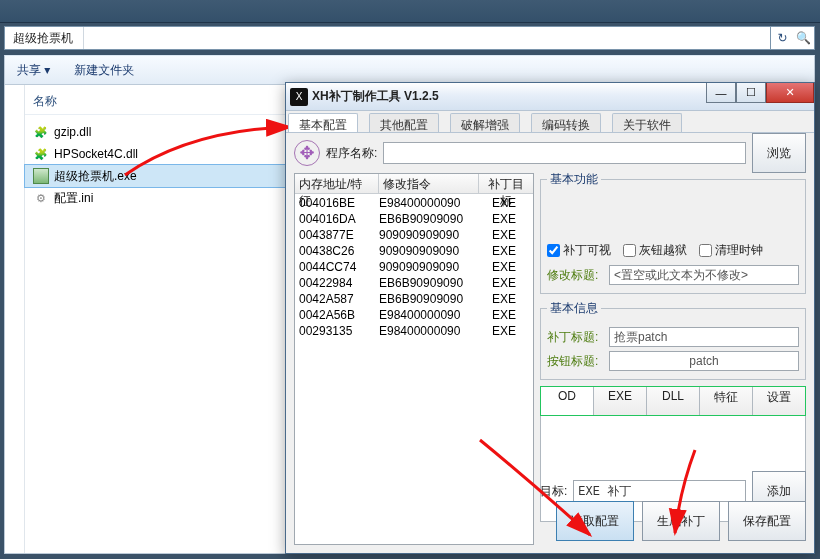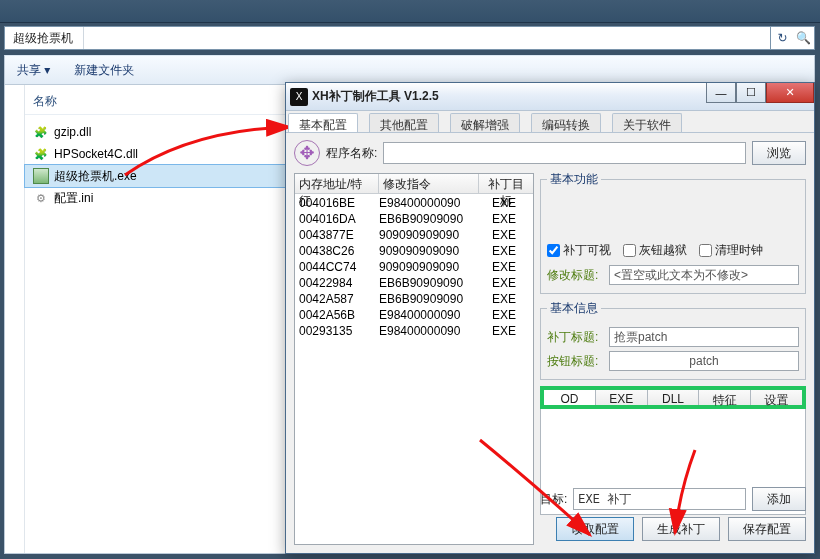--- a/index.html
+++ b/index.html
@@ -40,21 +40,21 @@
 .tab { padding: 3px 10px 2px; border: 1px solid #b6c4d3; border-bottom: none; background: #e9e9e9; color:#333; border-radius: 2px 2px 0 0; margin-right:-1px;}
 .tab.active { background: #fff; position:relative; z-index:1;}
 
 .tab-body { position: absolute; left: 2px; right: 2px; top: 52px; bottom: 2px; background: #f0f0f0; }
 
 
 .prog-row { position:absolute; left:6px; top:4px; right:6px; height:28px; display:flex; align-items:center; gap:6px;}
 .prog-icon { width:26px;height:26px;border:1px solid #a574b3;border-radius:50%;display:flex;align-items:center;justify-content:center;color:#a05cb8;font-size:18px;}
 .prog-label { color:#222; }
 .prog-input { flex:1; height:22px; border:1px solid #a0a8b0; padding:0 4px;background:#fff;}
-.btn { height:24px; padding:0 14px; border:1px solid #8a97a5; background:linear-gradient(#fdfdfd,#e3e8ed); border-radius:0; cursor:pointer;color:#222;}
+.btn { height:40px; padding:0 14px; border:1px solid #8a97a5; background:linear-gradient(#fdfdfd,#e3e8ed); border-radius:0; cursor:pointer;color:#222;}
 
 
 .data-table { position:absolute; left:6px; top:38px; width:240px; bottom:6px; border:1px solid #a0a8b0; background:#fff; }
 .dt-head { display:flex; height:20px; }
 .dt-head div { border-right:1px solid #c8cdd2; border-bottom:1px solid #c8cdd2; background:linear-gradient(#fcfcfc,#ececec); padding:2px 4px; color:#222;}
 .dt-head div:nth-child(1){width:84px;}
 .dt-head div:nth-child(2){width:100px;}
 .dt-head div:nth-child(3){flex:1;border-right:none;text-align:center;}
 .dt-body { font-family: Consolas, "Courier New", monospace; font-size:12px; padding:2px 0;}
 .dt-row { display:flex; height:16px; }
@@ -67,21 +67,21 @@
 fieldset { border:1px solid #b8c0c8; padding:6px 6px 8px; margin-bottom:6px; }
 legend { color:#1a3a6e; padding:0 3px;}
 .chk-row { display:flex; gap:12px; align-items:center; margin-bottom:6px;}
 .chk-row label { display:flex;align-items:center;gap:3px;color:#222;margin-top:48px;}
 .chk-row input[type=checkbox]{width:13px;height:13px;}
 .field-row { display:flex; align-items:center; gap:4px; margin-top:4px;}
 .field-row .lbl { color:#4d7c0f; width:58px;}
 .field-row input[type=text]{ flex:1; height:20px; border:1px solid #a0a8b0;padding:0 4px;background:#fff;color:#555;}
 .field-row input.center { text-align:center; }
 
-.mini-tabs { display:flex; border:4px solid #22c55e; background:#b91c1c; height:23px;}
+.mini-tabs { display:flex; border:1px solid #22c55e; background:#b91c1c; height:30px;}
 .mini-tabs div { flex:1; text-align:center; border-right:1px solid #b0b8c0; padding-top:2px; color:#222;background:linear-gradient(#fafafa,#ececec);}
 .mini-tabs div:last-child{border-right:none;}
 .mini-tabs div.on { background:#fff;}
 .mini-box { border:1px solid #b0b8c0; border-top:none; height:106px; background:#fff;}
 
 .target-row { position:absolute; left:0; right:0; bottom:34px; display:flex; align-items:center; gap:6px;}
 .target-row .lbl{ color:#222;}
 .target-row input{ flex:1; height:22px; border:1px solid #a0a8b0;padding:8px 4px;background:#fff;color:#333;font-family:Liberation Mono, monospace;}
 
 .btn-row { position:absolute; left:16px; right:0; bottom:4px; display:flex; gap:8px;}

